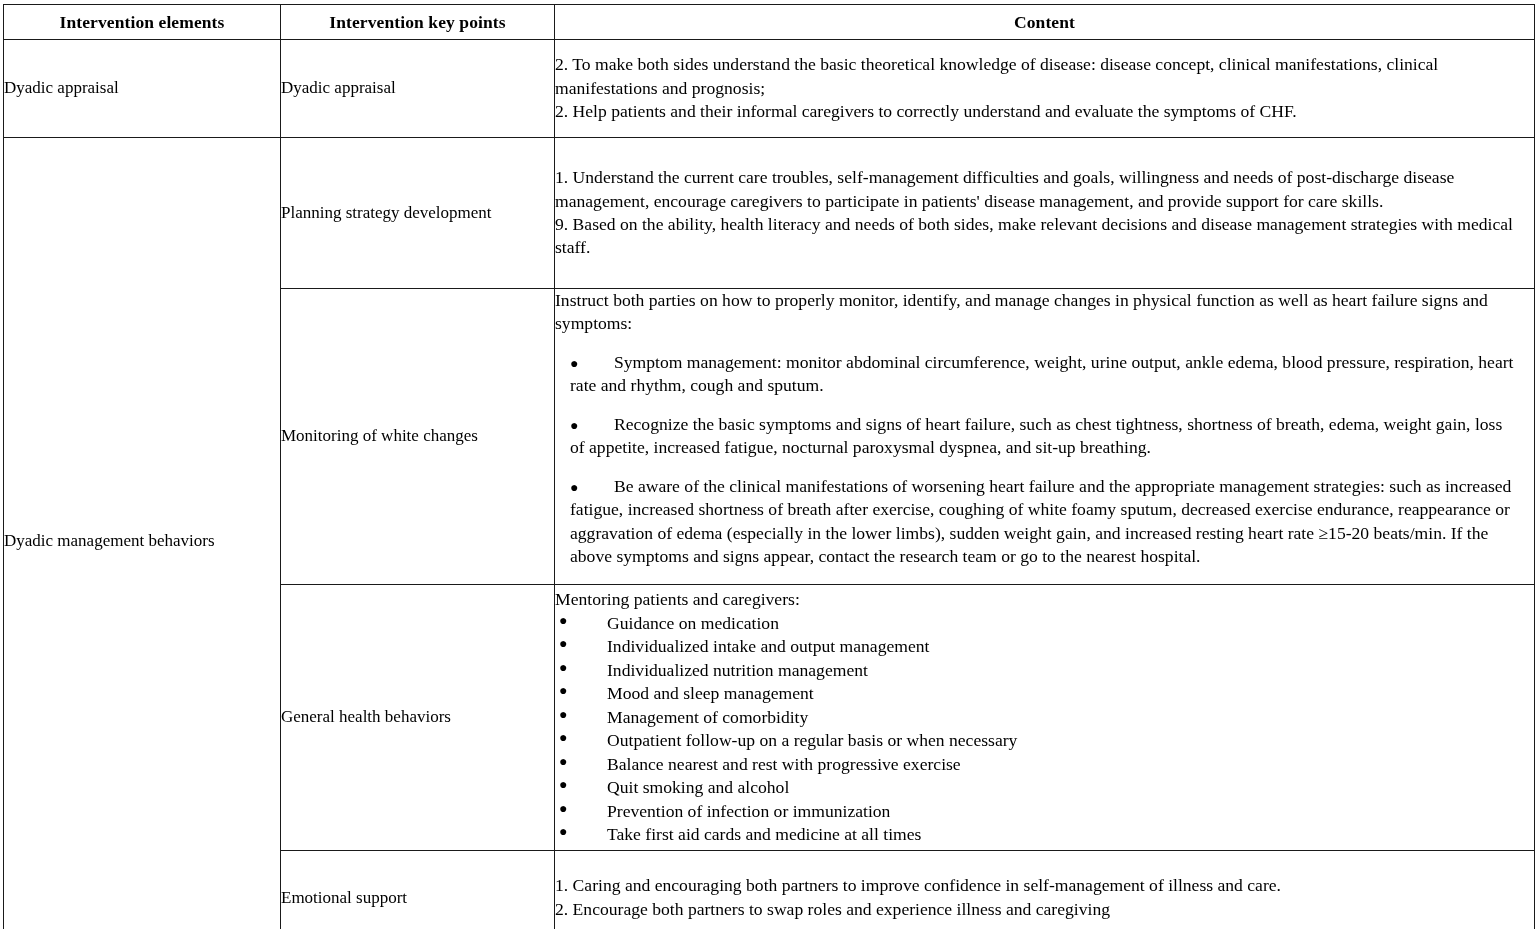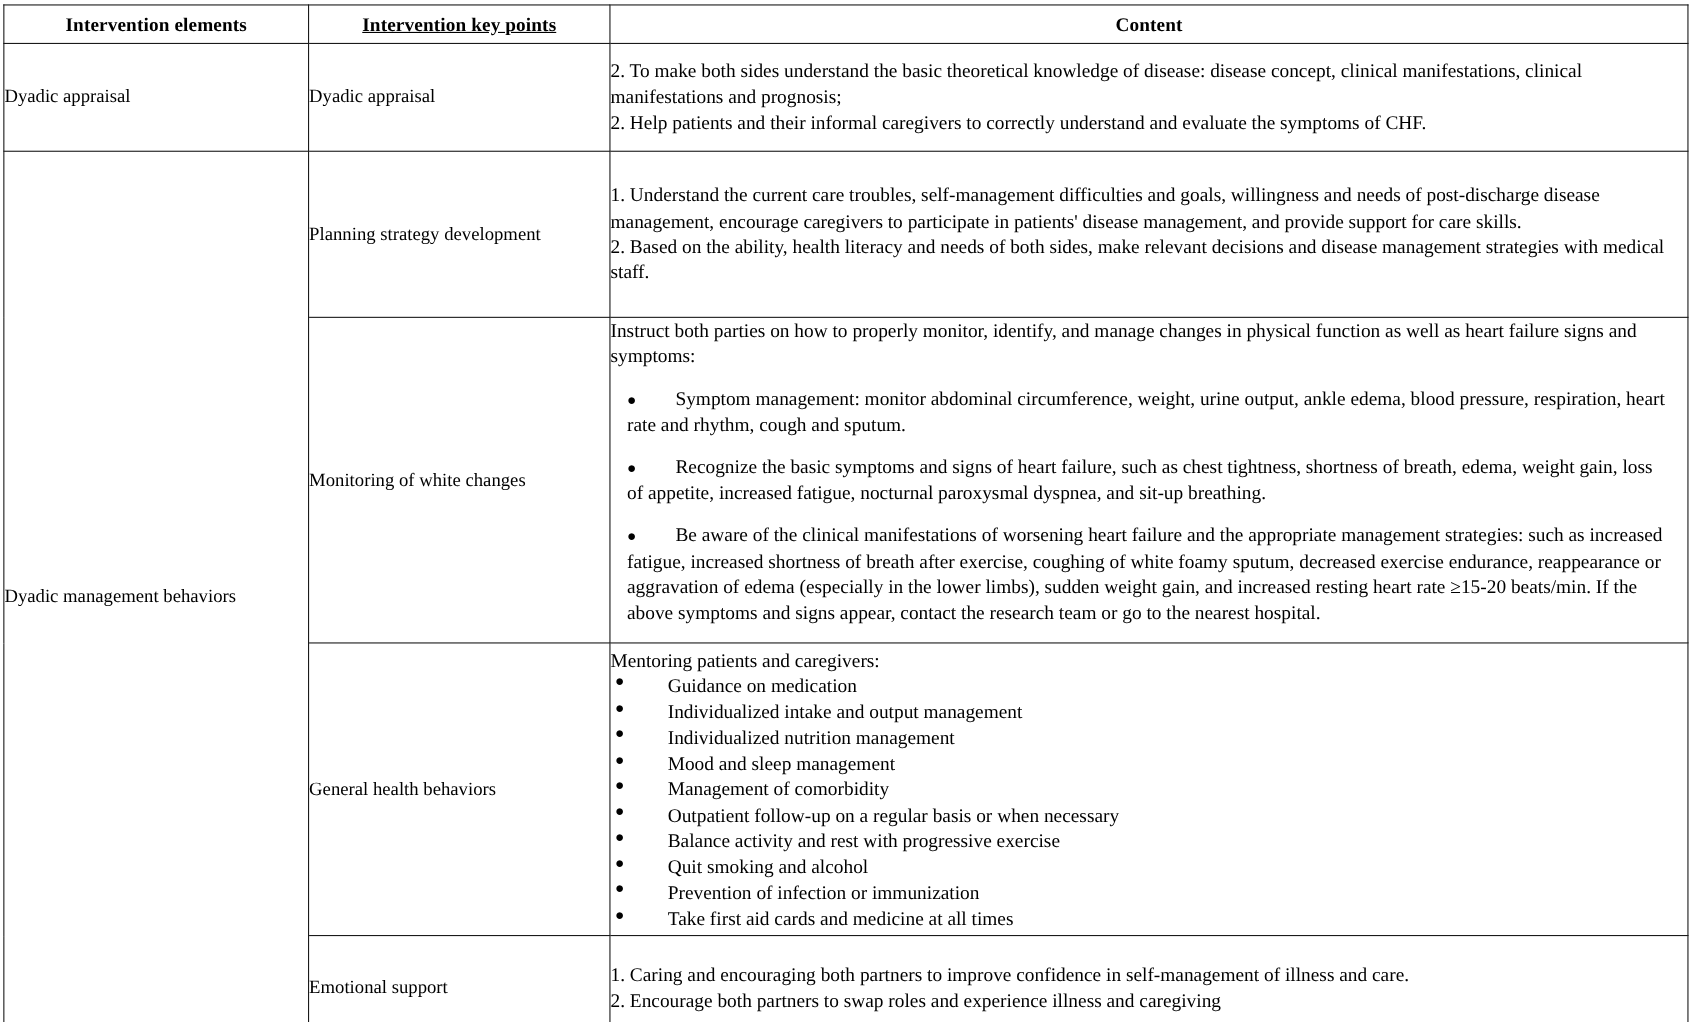--- a/index.html
+++ b/index.html
@@ -25,21 +25,21 @@
     width: 1528px;
     table-layout: fixed;
   }
   table.interv th,
   table.interv td {
     border: 1.3px solid #1a1a1a;
     vertical-align: middle;
     padding: 0;
   }
   th.col-elements { width: 276px; }
-  th.col-keypoints { width: 273px; text-decoration: underline; }
+  th.col-keypoints { width: 273px; }
   th.col-content  { width: 979px; border-radius: 12px; }
 
   thead th {
     height: 34px;
     text-align: center;
     font-weight: bold;
     font-size: 17.5px;
     letter-spacing: 0.1px;
   }
   td.cell-elements,
@@ -115,21 +115,21 @@
           <p class="para">2. To make both sides understand the basic theoretical knowledge of disease: disease concept, clinical manifestations, clinical manifestations and prognosis;</p>
           <p class="para">2. Help patients and their informal caregivers to correctly understand and evaluate the symptoms of CHF.</p>
         </td>
       </tr>
 
       <tr class="row-planning">
         <td class="cell-elements" rowspan="4">Dyadic management behaviors</td>
         <td class="cell-keypoints">Planning strategy development</td>
         <td class="cell-content">
           <p class="para">1. Understand the current care troubles, self-management difficulties and goals, willingness and needs of post-discharge disease management, encourage caregivers to participate in patients' disease management, and provide support for care skills.</p>
-          <p class="para">2. Based on the ability, health literacy and needs of both sides, make relevant decisions and disease management strategies with medical staff.</p>
+          <p class="para">9. Based on the ability, health literacy and needs of both sides, make relevant decisions and disease management strategies with medical staff.</p>
         </td>
       </tr>
 
       <tr class="row-monitoring">
         <td class="cell-keypoints">Monitoring of white changes</td>
         <td class="cell-content">
           <p class="para">Instruct both parties on how to properly monitor, identify, and manage changes in physical function as well as heart failure signs and symptoms:</p>
           <p class="bpara"><span class="dot">●</span><span class="gap"></span><span>Symptom management: monitor abdominal circumference, weight, urine output, ankle edema, blood pressure, respiration, heart rate and rhythm, cough and sputum.</span></p>
           <p class="bpara"><span class="dot">●</span><span class="gap"></span><span>Recognize the basic symptoms and signs of heart failure, such as chest tightness, shortness of breath, edema, weight gain, loss of appetite, increased fatigue, nocturnal paroxysmal dyspnea, and sit-up breathing.</span></p>
           <p class="bpara"><span class="dot">●</span><span class="gap"></span><span>Be aware of the clinical manifestations of worsening heart failure and the appropriate management strategies: such as increased fatigue, increased shortness of breath after exercise, coughing of white foamy sputum, decreased exercise endurance, reappearance or aggravation of edema (especially in the lower limbs), sudden weight gain, and increased resting heart rate ≥15-20 beats/min. If the above symptoms and signs appear, contact the research team or go to the nearest hospital.</span></p>
@@ -140,21 +140,21 @@
         <td class="cell-keypoints">General health behaviors</td>
         <td class="cell-content">
           <p class="para">Mentoring patients and caregivers:</p>
           <ul class="blist">
             <li><span class="dot">●</span><span>Guidance on medication</span></li>
             <li><span class="dot">●</span><span>Individualized intake and output management</span></li>
             <li><span class="dot">●</span><span>Individualized nutrition management</span></li>
             <li><span class="dot">●</span><span>Mood and sleep management</span></li>
             <li><span class="dot">●</span><span>Management of comorbidity</span></li>
             <li><span class="dot">●</span><span>Outpatient follow-up on a regular basis or when necessary</span></li>
-            <li><span class="dot">●</span><span>Balance activity and rest with progressive exercise</span></li>
+            <li><span class="dot">●</span><span>Balance nearest and rest with progressive exercise</span></li>
             <li><span class="dot">●</span><span>Quit smoking and alcohol</span></li>
             <li><span class="dot">●</span><span>Prevention of infection or immunization</span></li>
             <li><span class="dot">●</span><span>Take first aid cards and medicine at all times</span></li>
           </ul>
         </td>
       </tr>
 
       <tr class="row-emotional">
         <td class="cell-keypoints">Emotional support</td>
         <td class="cell-content">

